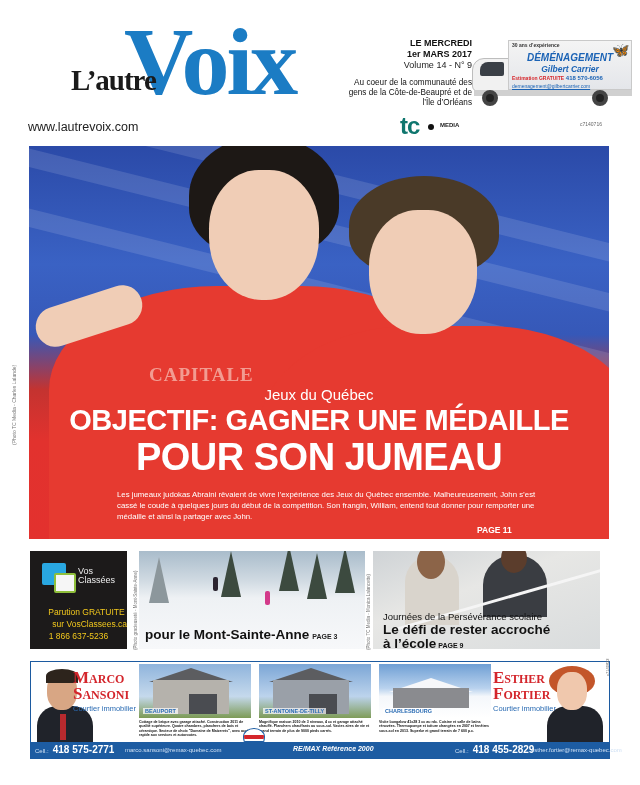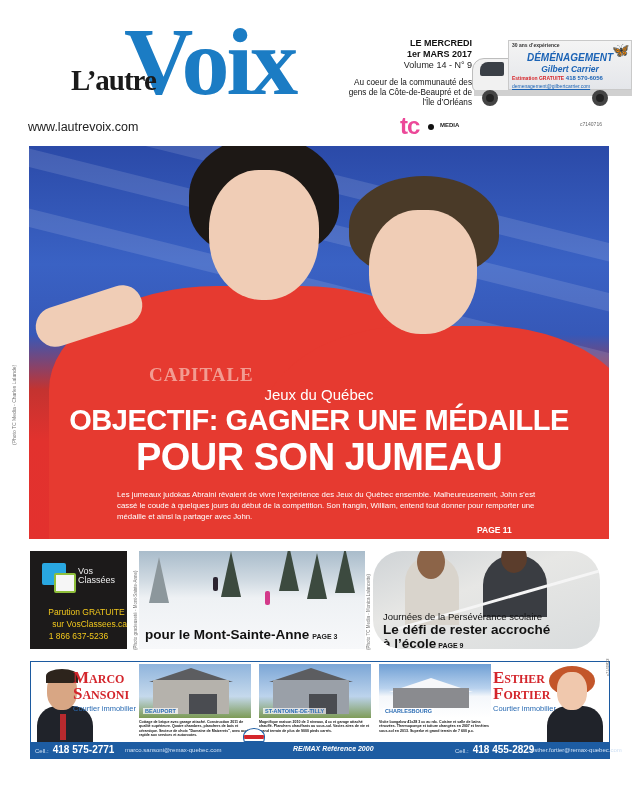--- a/index.html
+++ b/index.html
@@ -10,21 +10,21 @@
   .masthead { position: absolute; left: 0; top: 0; width: 640px; height: 140px; }
   .logo-lautre { position: absolute; left: 28px; top: 64px; font-family: "Liberation Serif", serif; font-size: 29px; font-weight: 700; color: #1a1a1a; letter-spacing: -1px; margin-left: 43px; }
   .logo-voix { position: absolute; left: 124px; top: 14px; font-family: "Liberation Serif", serif; font-size: 96px; font-weight: 700; color: #1b7cc4; letter-spacing: -3px; line-height: 96px; }
   .site-url { position: absolute; left: 28px; top: 120px; font-size: 12.5px; color: #222; }
 
   .issue-block { position: absolute; left: 380px; top: 38px; width: 92px; text-align: right; line-height: 11px; }
   .issue-day, .issue-date { font-size: 9px; font-weight: 700; color: #111; }
   .issue-vol { font-size: 9px; color: #222; }
   .tagline { position: absolute; left: 346px; top: 78px; width: 126px; text-align: right; font-size: 8.2px; line-height: 10px; color: #111; }
 
-  .tc-logo { position: absolute; left: 400px; top: 114px; font-size: 24px; font-weight: 700; color: #ec4899; letter-spacing: -1px; line-height: 24px; }
+  .tc-logo { position: absolute; left: 400px; top: 114px; font-size: 24px; font-weight: 700; color: #0f766e; letter-spacing: -1px; line-height: 24px; }
   .tc-dot { position: absolute; left: 428px; top: 124px; width: 6px; height: 6px; border-radius: 50%; background: #111; }
   .tc-media { position: absolute; left: 440px; top: 122px; font-size: 6px; font-weight: 700; color: #222; }
   .ad-code-top { position: absolute; left: 580px; top: 121px; font-size: 5px; color: #666; }
 
   
   .mover-ad { position: absolute; left: 470px; top: 38px; width: 164px; height: 72px; }
   .truck-box { position: absolute; left: 38px; top: 2px; width: 124px; height: 50px; background: linear-gradient(180deg,#f4f4f4,#e4e6ea); border: 1px solid #c9c9c9; }
   .truck-cab { position: absolute; left: 2px; top: 20px; width: 40px; height: 34px; background: #f1f1f1; border: 1px solid #bdbdbd; border-radius: 12px 3px 3px 6px; }
   .truck-window { position: absolute; left: 10px; top: 24px; width: 24px; height: 14px; background: #3a3f46; border-radius: 8px 2px 2px 2px; }
   .truck-base { position: absolute; left: 4px; top: 52px; width: 158px; height: 6px; background: #d0d0d0; }
@@ -75,21 +75,21 @@
     background: linear-gradient(180deg, #a9bccb 0%, #d0dae2 30%, #eef1f4 48%, #f7f8fa 100%); }
   .tree { position: absolute; width: 0; height: 0; border-left: 10px solid transparent; border-right: 10px solid transparent; border-bottom: 46px solid #3c4a3f; }
   .skier { position: absolute; width: 5px; height: 14px; background: #2b2430; border-radius: 2px; }
   .skier.pink { background: #d33a8a; }
   .ski-title1 { position: absolute; left: 6px; top: 58px; font-size: 13.5px; font-weight: 700; color: #111; }
   .ski-title2 { position: absolute; left: 6px; top: 76px; font-size: 13.5px; font-weight: 700; color: #111; }
   .ski-page { font-size: 7px; font-weight: 700; color: #222; margin-left: 3px; }
   .ski-credit { position: absolute; left: 133px; top: 650px; font-size: 4.5px; color: #777; transform: rotate(-90deg); transform-origin: left top; white-space: nowrap; }
 
   .school-card { position: absolute; left: 373px; top: 551px; width: 227px; height: 98px; overflow: hidden;
-    background: linear-gradient(160deg, #cfd3d6 0%, #e7e7e5 40%, #d9dcdd 100%); border-radius: 29px; }
+    background: linear-gradient(160deg, #cfd3d6 0%, #e7e7e5 40%, #d9dcdd 100%); }
   .rail { position: absolute; left: 20px; top: 46px; width: 220px; height: 3px; background: #f5f5f5; transform: rotate(-16deg); }
   .man1 { position: absolute; left: 32px; top: 4px; width: 54px; height: 70px; background: #d9d4cc; border-radius: 30px 30px 0 0; }
   .man1-head { position: absolute; left: 44px; top: -6px; width: 28px; height: 34px; background: #8c6448; border-radius: 50%; }
   .man2 { position: absolute; left: 110px; top: 4px; width: 64px; height: 62px; background: #3a3d42; border-radius: 30px 30px 0 0; }
   .man2-head { position: absolute; left: 128px; top: -8px; width: 26px; height: 30px; background: #5b3d2c; border-radius: 50%; }
   .school-kicker { position: absolute; left: 10px; top: 60px; font-size: 9.5px; color: #111; }
   .school-title1 { position: absolute; left: 10px; top: 71px; font-size: 13.5px; font-weight: 700; color: #111; }
   .school-title2 { position: absolute; left: 10px; top: 85px; font-size: 13.5px; font-weight: 700; color: #111; }
   .school-page { font-size: 7px; font-weight: 700; margin-left: 2px; }
   .school-credit { position: absolute; left: 366px; top: 650px; font-size: 4.5px; color: #777; transform: rotate(-90deg); transform-origin: left top; white-space: nowrap; }

